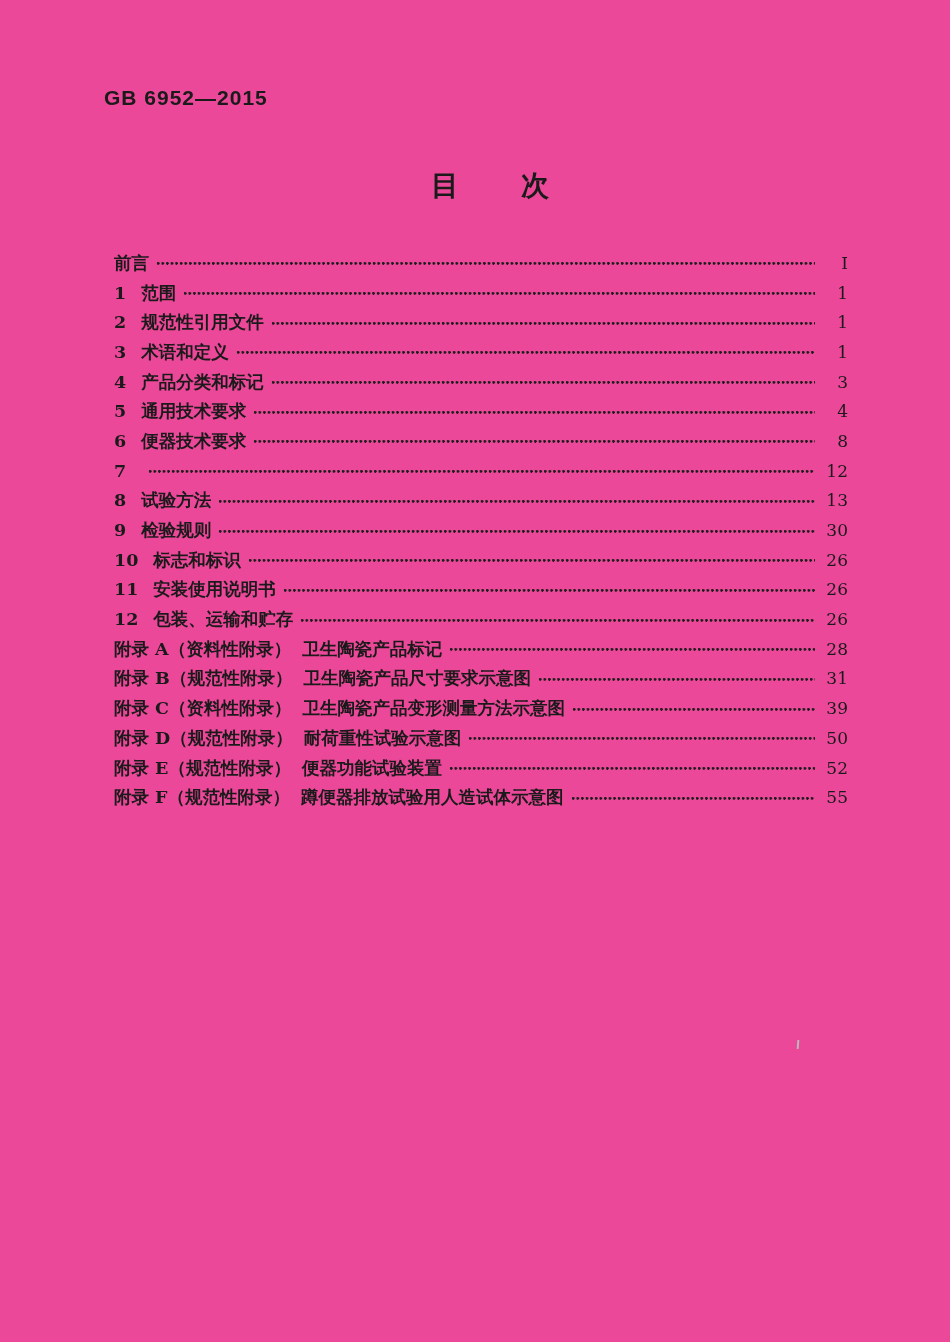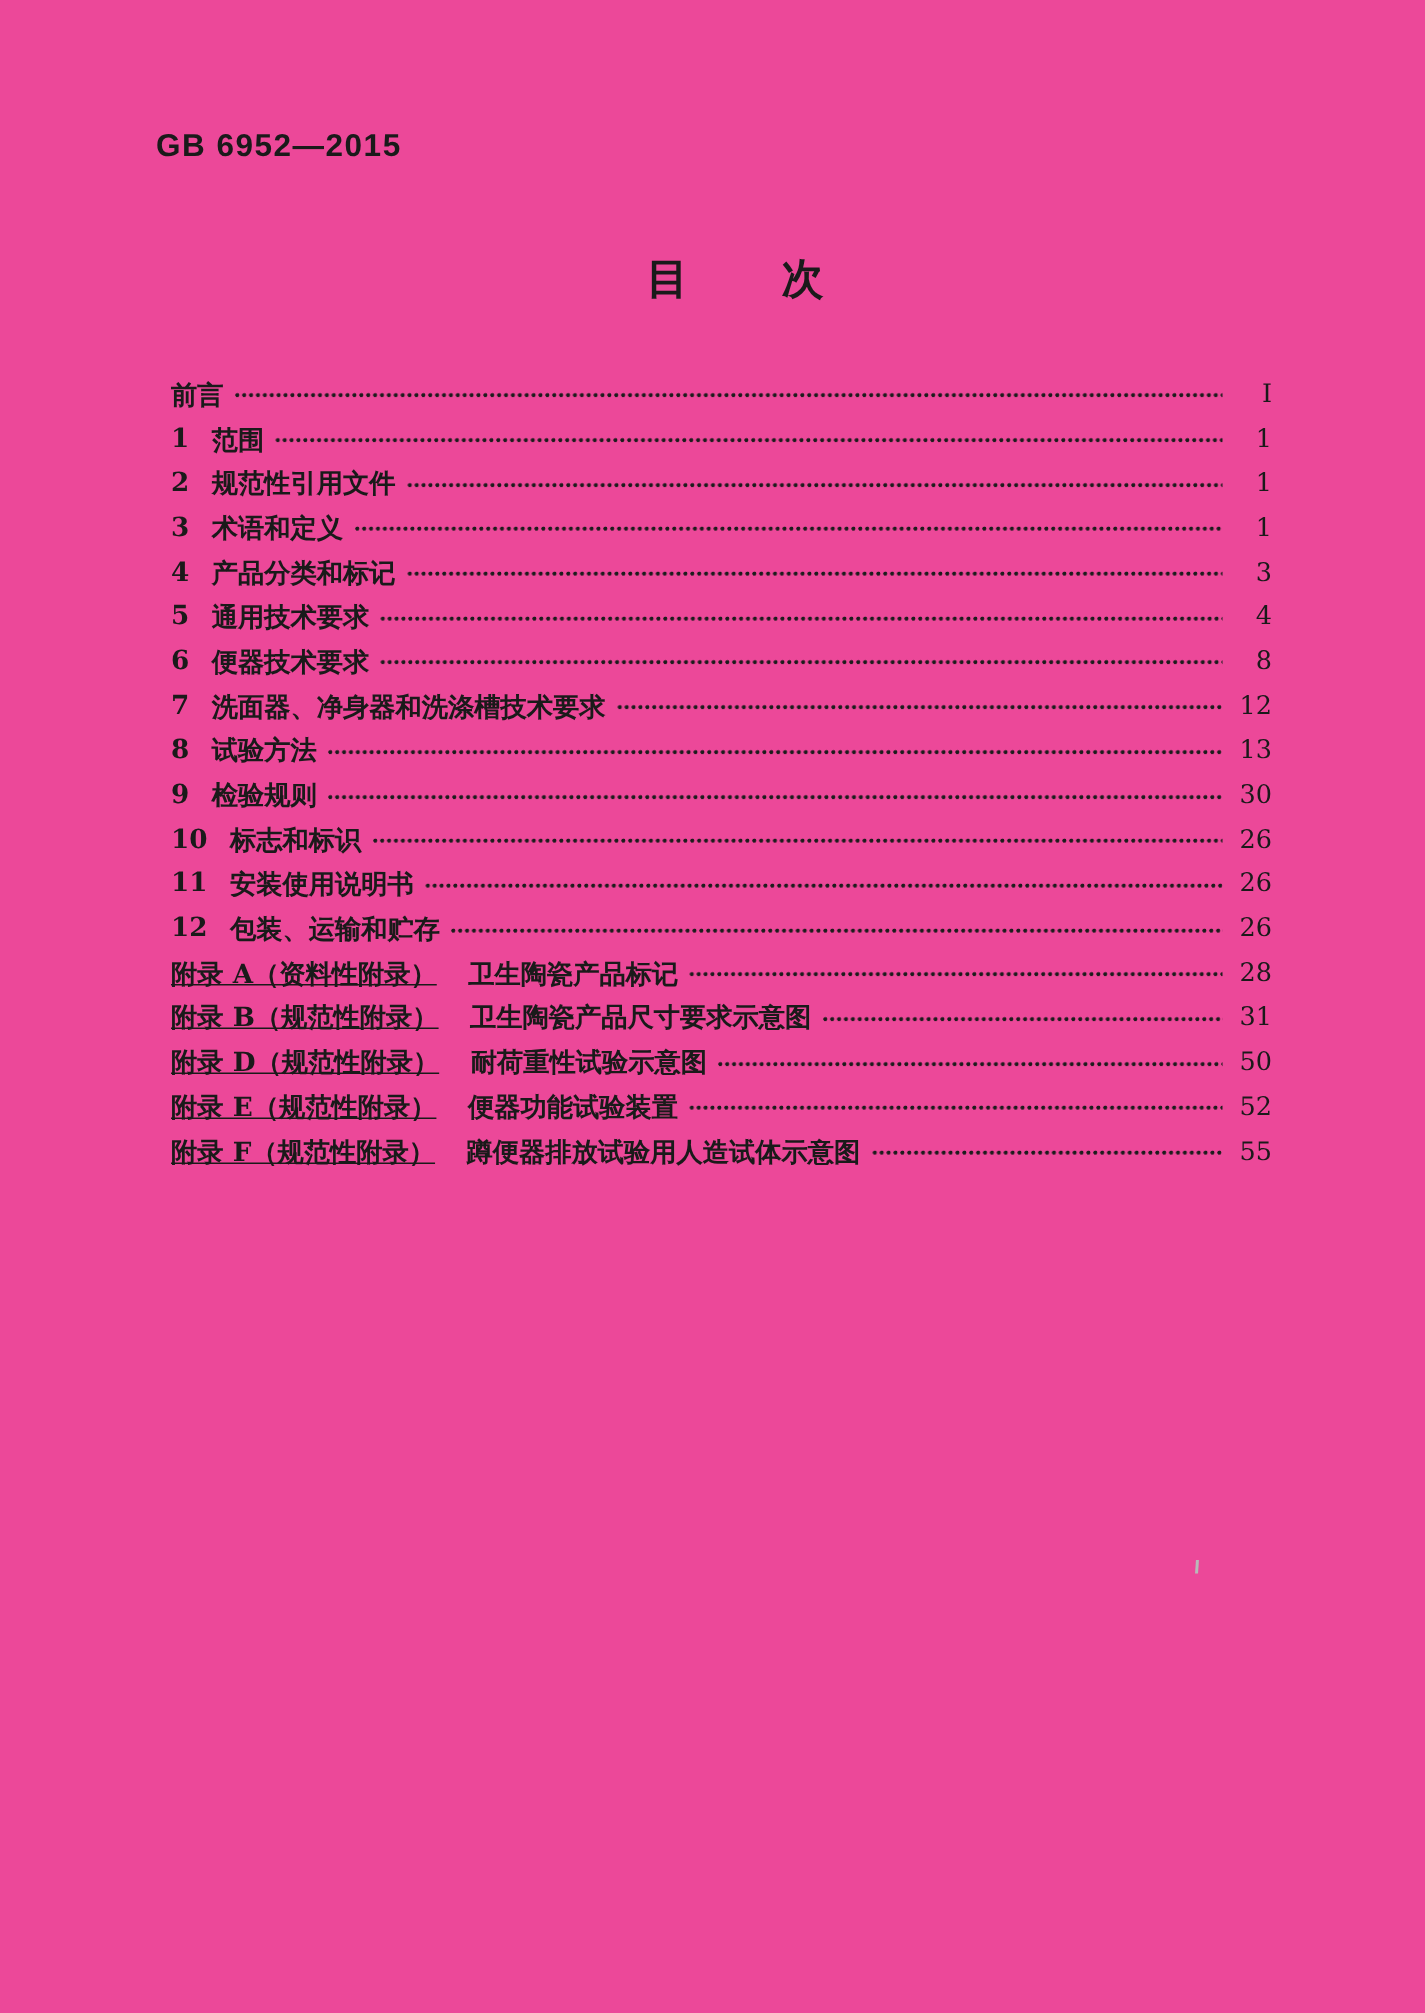--- a/index.html
+++ b/index.html
@@ -51,22 +51,21 @@
     height: 29.7px;
     font-size: 17.5px;
     font-weight: 600;
     white-space: pre;
   }
   .toc-row .prefix {
     margin-right: 15px;
     flex: 0 0 auto;
   }
   .toc-row.appendix .prefix {
-    margin-right: 21px;
-    text-decoration: underline;
+    margin-right: 11px;
   }
   .toc-row .label { flex: 0 0 auto; }
   .toc-row .dots {
     flex: 1 1 auto;
     height: 5px;
     margin: 2px 7px 0 7px;
     background-image: radial-gradient(circle at 2.2px 2.4px, #1c1c1c 1.15px, rgba(0,0,0,0) 1.55px);
     background-size: 4.6px 5px;
     background-repeat: repeat-x;
   }
@@ -140,21 +139,20 @@
 
   <div class="toc-row">
     <span class="prefix">6</span>
     <span class="label">便器技术要求</span>
     <span class="dots"></span>
     <span class="pagenum">8</span>
   </div>
 
   <div class="toc-row">
     <span class="prefix">7</span>
-    <span class="label">洗面器、净身器和洗涤槽技术要求</span>
     <span class="dots"></span>
     <span class="pagenum">12</span>
   </div>
 
   <div class="toc-row">
     <span class="prefix">8</span>
     <span class="label">试验方法</span>
     <span class="dots"></span>
     <span class="pagenum">13</span>
   </div>
@@ -194,20 +192,26 @@
     <span class="pagenum">28</span>
   </div>
 
   <div class="toc-row appendix">
     <span class="prefix">附录 B（规范性附录）</span>
     <span class="label">卫生陶瓷产品尺寸要求示意图</span>
     <span class="dots"></span>
     <span class="pagenum">31</span>
   </div>
 
+  <div class="toc-row appendix">
+    <span class="prefix">附录 C（资料性附录）</span>
+    <span class="label">卫生陶瓷产品变形测量方法示意图</span>
+    <span class="dots"></span>
+    <span class="pagenum">39</span>
+  </div>
 
   <div class="toc-row appendix">
     <span class="prefix">附录 D（规范性附录）</span>
     <span class="label">耐荷重性试验示意图</span>
     <span class="dots"></span>
     <span class="pagenum">50</span>
   </div>
 
   <div class="toc-row appendix">
     <span class="prefix">附录 E（规范性附录）</span>

